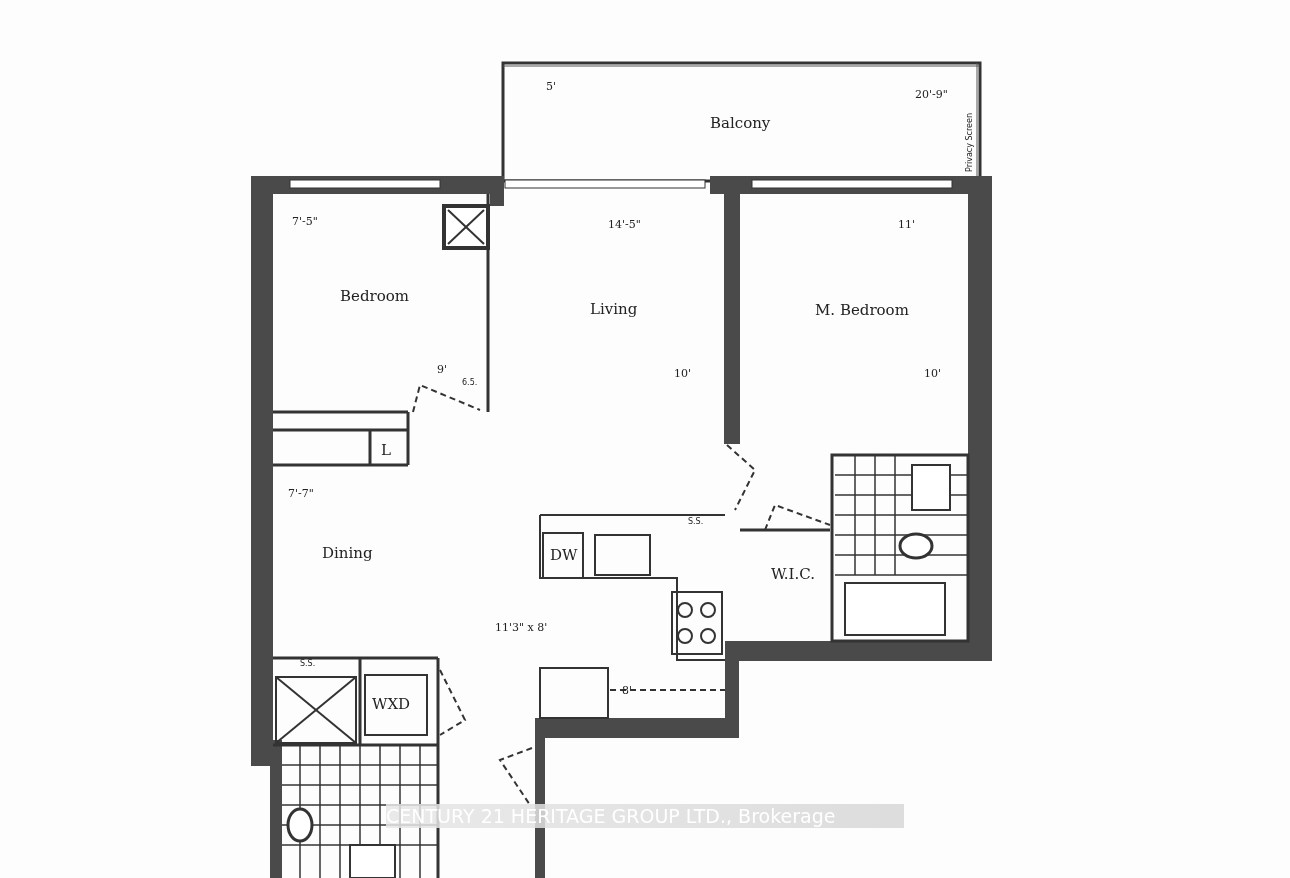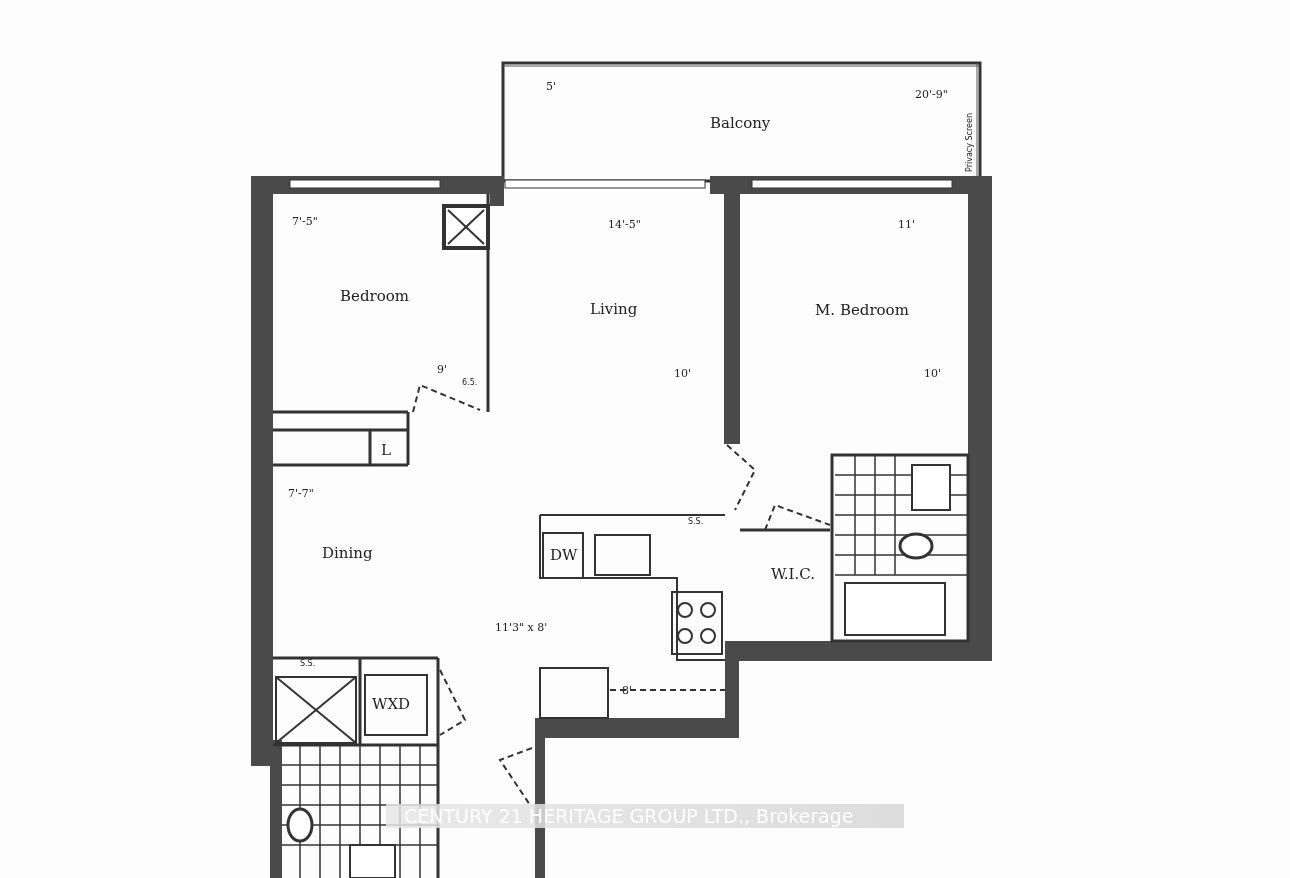--- a/index.html
+++ b/index.html
@@ -2,21 +2,21 @@
 <html><head>
 <meta charset="utf-8">
 <style>
   html,body{margin:0;padding:0;background:#fdfdfd;}
   body{width:1290px;height:878px;position:relative;overflow:hidden;font-family:"DejaVu Sans",sans-serif;}
   svg{position:absolute;left:0;top:0;}
   .lbl{font-family:"DejaVu Serif",serif;font-size:15px;fill:#222;}
   .dim{font-family:"DejaVu Serif",serif;font-size:11px;fill:#222;}
   .small{font-family:"DejaVu Sans",sans-serif;font-size:8px;fill:#222;}
   .wm{position:absolute;left:386px;top:804px;width:518px;height:24px;background:linear-gradient(90deg,rgba(230,230,230,0.85),rgba(215,215,215,0.85));
-      color:#fff;font-family:"DejaVu Sans",sans-serif;font-size:19px;line-height:24px;white-space:nowrap;padding-left:18px;box-sizing:border-box;}
+      color:#fff;font-family:"DejaVu Sans",sans-serif;font-size:19px;line-height:24px;white-space:nowrap;padding-left:0;box-sizing:border-box;}
 </style>
 </head>
 <body>
 
 <svg width="1290" height="878" viewBox="0 0 1290 878">
 
   <g>
     <rect x="503" y="63" width="477" height="118" fill="none" stroke="#333" stroke-width="3"></rect>
     <line x1="503" y1="66" x2="980" y2="66" stroke="#555" stroke-width="1"></line>
     <line x1="977" y1="63" x2="977" y2="181" stroke="#555" stroke-width="1"></line>

